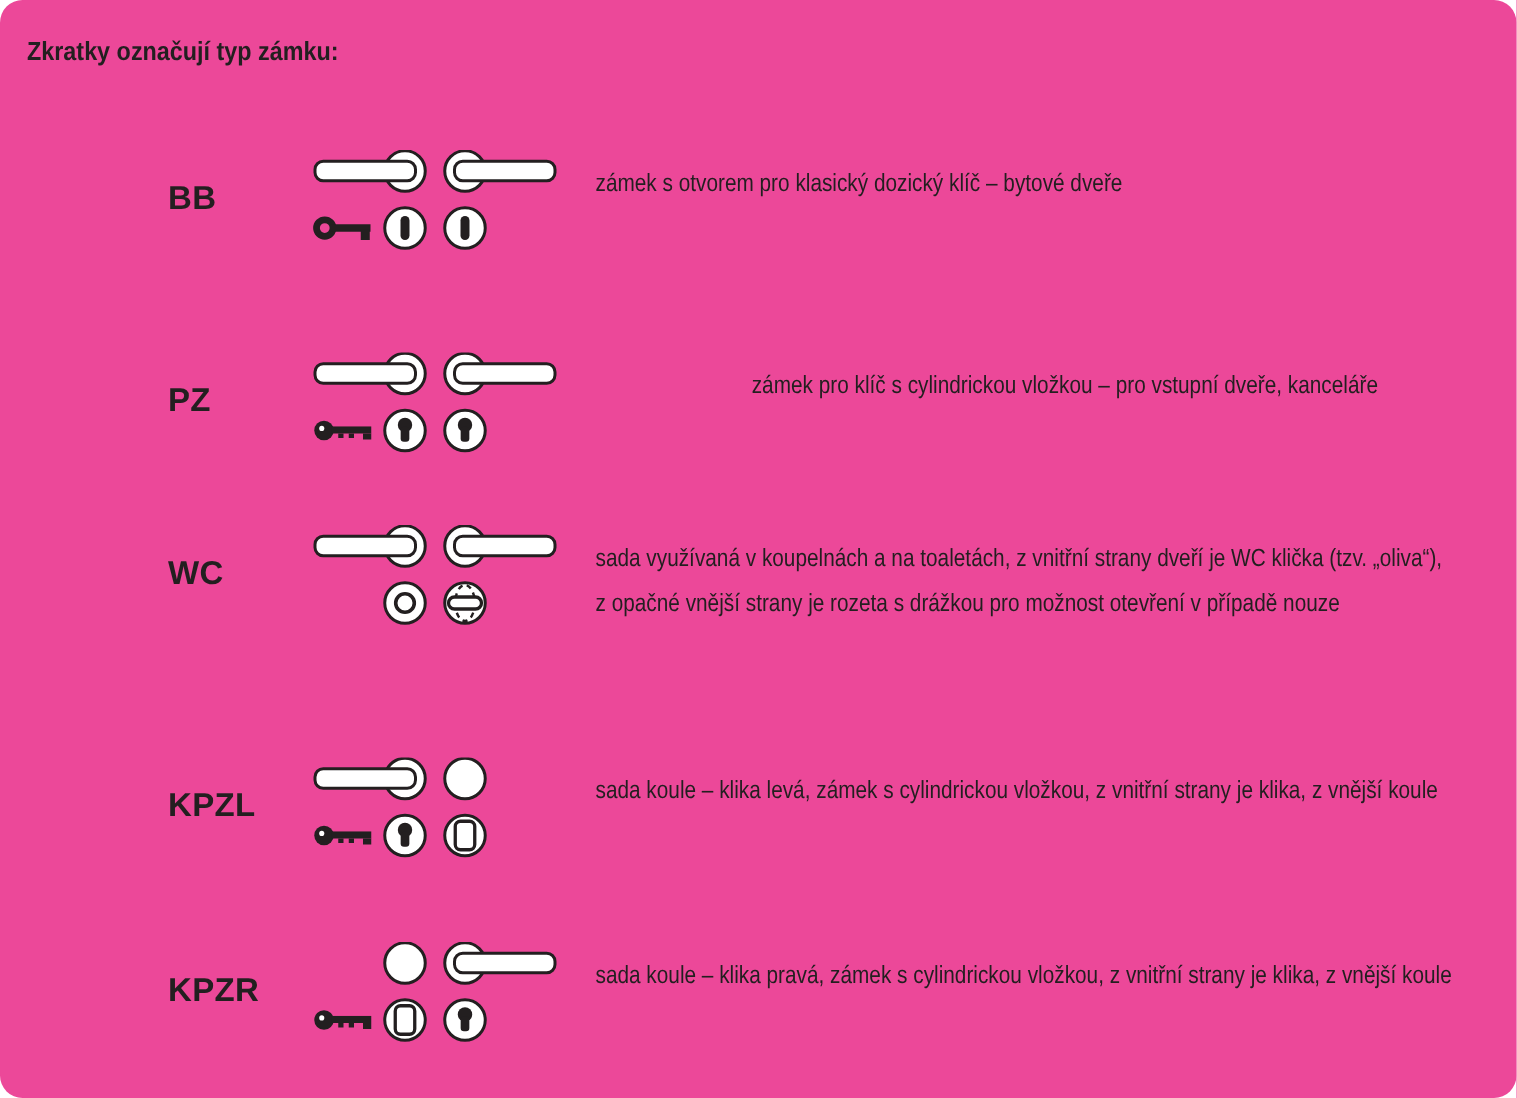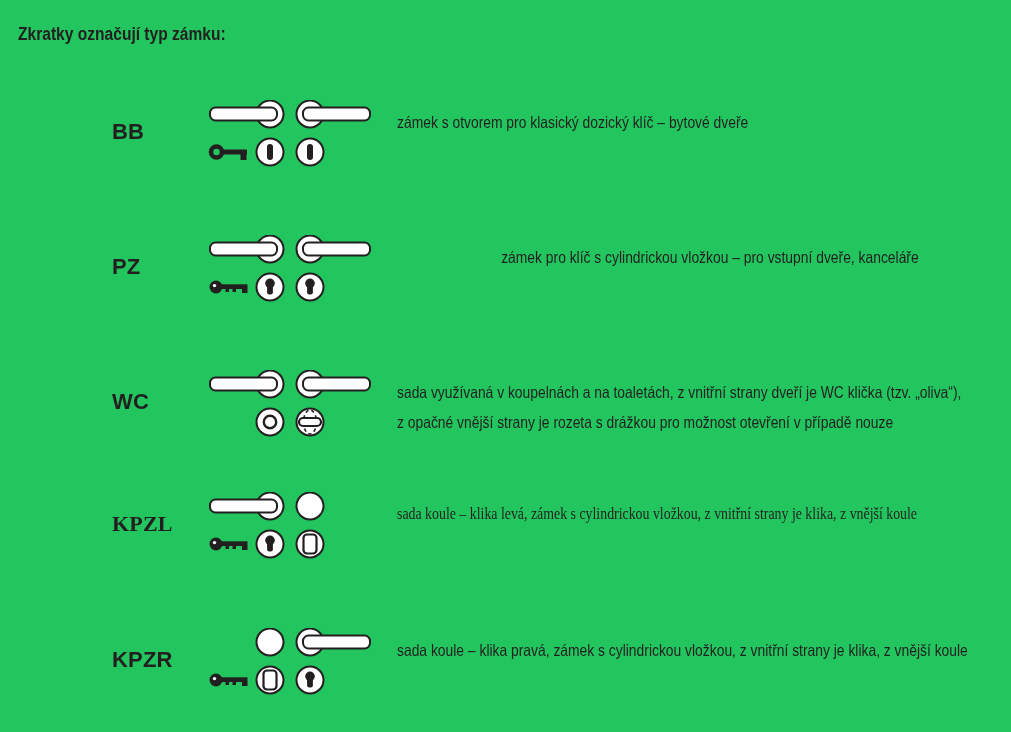--- a/index.html
+++ b/index.html
@@ -4,22 +4,23 @@
 <style>
   html,body{margin:0;padding:0;}
   body{
     font-family:"Liberation Sans",sans-serif;
     background:#ffffff;
     color:#231f20;
   }
   .page{
     position:relative;
     width:1011px;height:732px;
-    background:#22c55e;
+    background:#ec4899;
     overflow:hidden;
+    border-radius:15px;
   }
   .title{
     position:absolute;left:18px;top:24px;
     font-size:17.5px;font-weight:bold;
     white-space:nowrap;
     transform:scaleX(0.89);transform-origin:0 0;
     color:#231f20;
   }
   .row{position:absolute;left:0;width:1011px;height:80px;}
   .code{
@@ -102,21 +103,21 @@
       </g>
       <g>
         <circle class="ln" cx="105" cy="52" r="13.5"></circle>
         <circle class="blk" cx="105" cy="48.3" r="4.8"></circle>
         <rect class="blk" x="102.1" y="49.5" width="5.8" height="10" rx="2.2"></rect>
       </g>
     </svg>
     <div class="desc">zámek pro klíč s cylindrickou vložkou – pro vstupní dveře, kanceláře</div>
   </div>
 
-  <div class="row" style="top:370px;">
+  <div class="row" style="top:350px;">
     <div class="code">WC</div>
     <svg class="iconsvg" width="170" height="80" viewBox="0 0 170 80">
       <g>
         <circle class="ln" cx="65" cy="14" r="13.5"></circle>
         <rect class="ln" x="5" y="7.5" width="67" height="13" rx="5.5"></rect>
       </g>
       <g>
         <circle class="ln" cx="105" cy="14" r="13.5"></circle>
         <rect class="ln" x="98" y="7.5" width="67" height="13" rx="5.5"></rect>
       </g>
@@ -127,21 +128,21 @@
       <g>
         <circle class="ln" cx="105" cy="52" r="13.5"></circle>
         <ellipse class="dash" cx="105" cy="52" rx="6.5" ry="12"></ellipse>
         <rect x="94" y="48" width="22" height="8" rx="4" fill="#ffffff" stroke="#231f20" stroke-width="2.2"></rect>
       </g>
     </svg>
     <div class="desc">sada využívaná v koupelnách a na toaletách, z vnitřní strany dveří je WC klička (tzv. „oliva“),
 z opačné vnější strany je rozeta s drážkou pro možnost otevření v případě nouze</div>
   </div>
 
-  <div class="row" style="top:492px;font-family:Liberation Serif, serif;">
+  <div class="row" style="top:505px;">
     <div class="code">KPZL</div>
     <svg class="iconsvg" width="170" height="80" viewBox="0 0 170 80">
       <g>
         <circle class="ln" cx="65" cy="14" r="13.5"></circle>
         <rect class="ln" x="5" y="7.5" width="67" height="13" rx="5.5"></rect>
       </g>
       <g>
         <circle class="ln" cx="105" cy="14" r="13.5"></circle>
       </g>
       <g>

